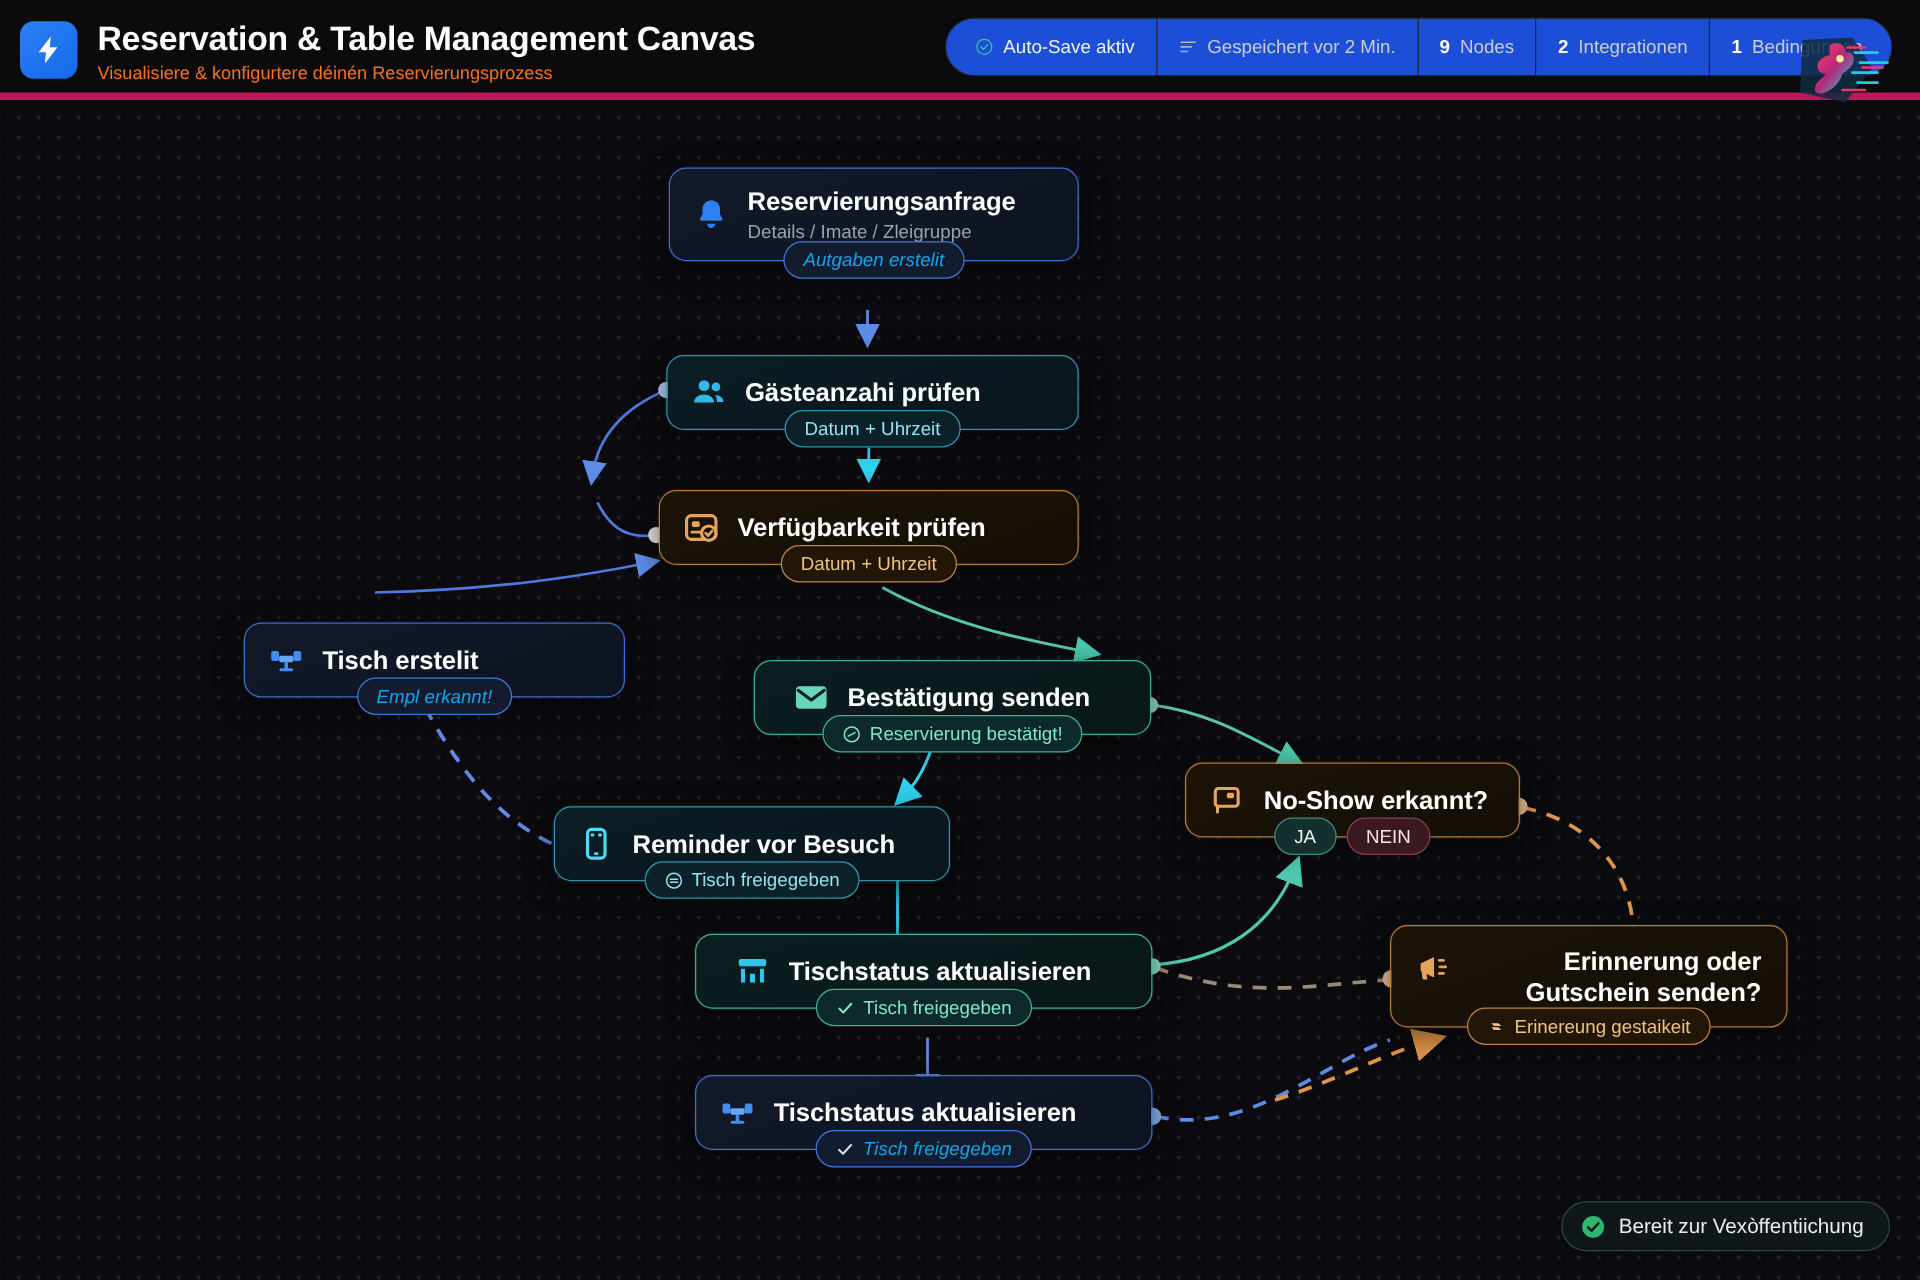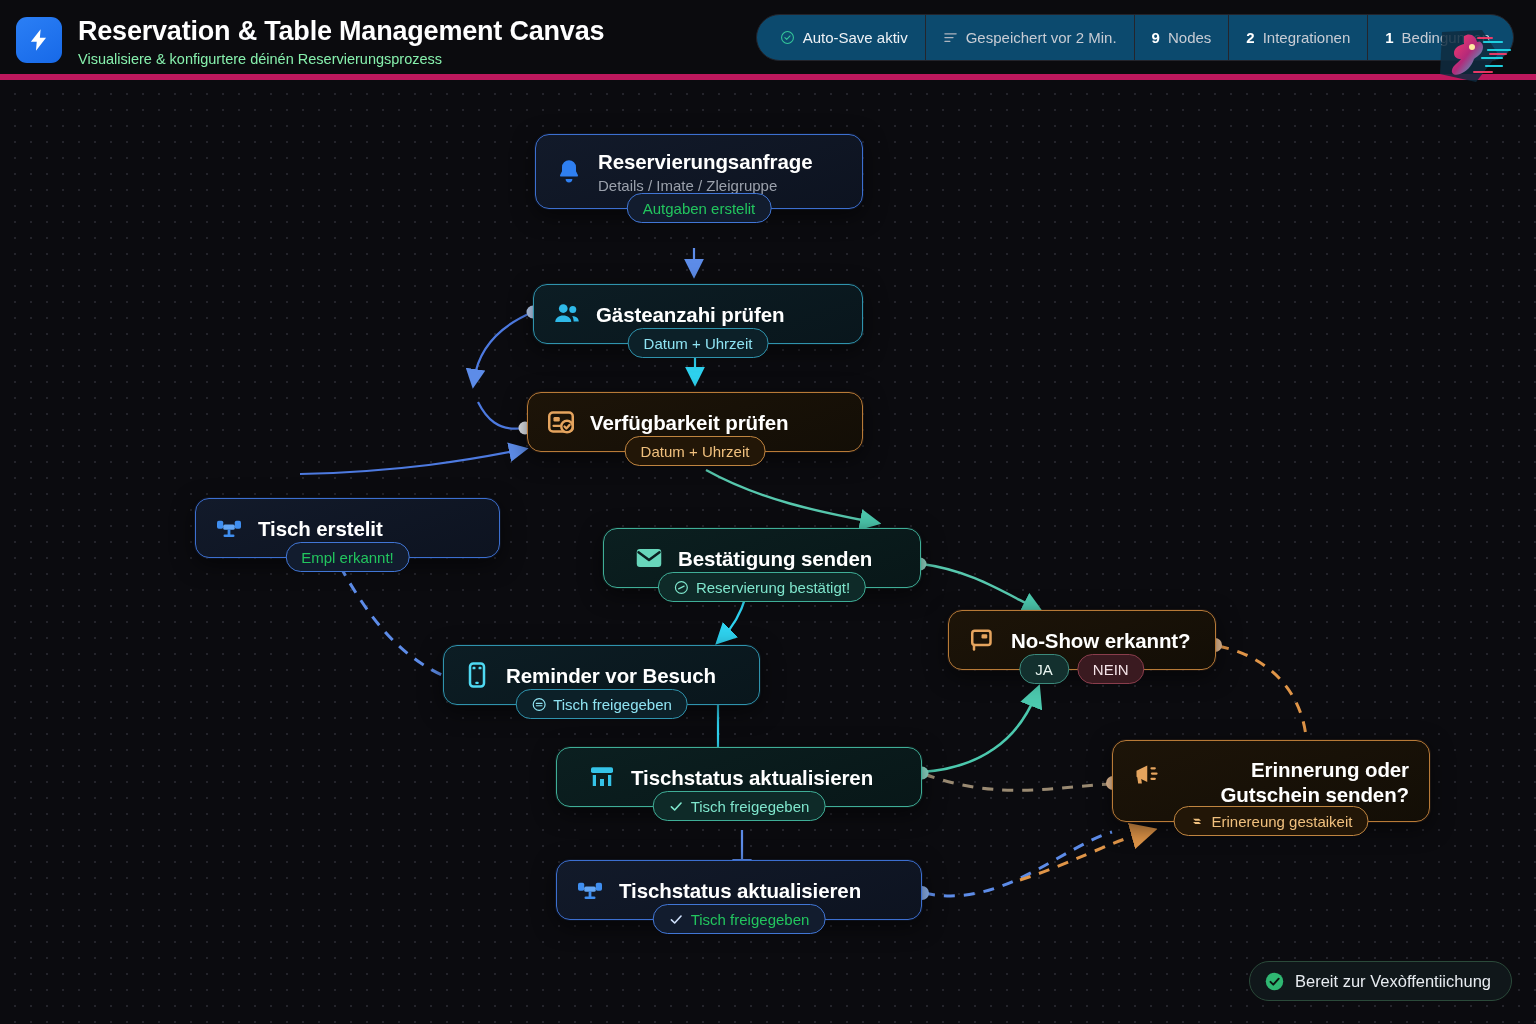--- a/index.html
+++ b/index.html
@@ -25,27 +25,27 @@
     background: linear-gradient(150deg,#2b7ff5,#1769e8);
     display: flex; align-items: center; justify-content: center;
     flex: 0 0 auto; margin-top: 2px;
   }
   .logo-tile svg { width: 26px; height: 26px; display: block; }
   .titles { padding-top: 1px; }
   .app-title {
     font-size: 27px; font-weight: 700; color: #ffffff;
     letter-spacing: -0.2px; line-height: 1.15; white-space: nowrap;
   }
-  .app-sub { font-size: 14.5px; color: #86efac; margin-top: 4px; white-space: nowrap; }
+  .app-sub { font-size: 14.5px; color: #f97316; margin-top: 4px; white-space: nowrap; }
 
   .statusbar {
     position: absolute; right: 22px; top: 14px;
     height: 47px; display: flex; align-items: center;
     border: 1px solid #23242b; border-radius: 24px;
-    background: #0c4a6e; padding: 0 6px;
+    background: #1d4ed8; padding: 0 6px;
   }
   .stat {
     display: flex; align-items: center; gap: 8px;
     padding: 0 17px; height: 45px; white-space: nowrap;
     font-size: 15px; color: #c8ccd4;
   }
   .stat + .stat { border-left: 1px solid #24252c; }
   .stat .num { color: #ffffff; font-weight: 700; }
   .stat.ok { color: #eef1f5; }
   .dot-check { width: 15px; height: 15px; flex: 0 0 auto; }
@@ -86,21 +86,21 @@
     height: 30px; padding: 0 15px;
     border-radius: 15px; border: 1.3px solid;
     font-size: 15px; white-space: nowrap; z-index: 12;
   }
   .badge svg { width: 15px; height: 15px; flex: 0 0 auto; }
   .badge-row { position: absolute; left: 50%; transform: translateX(-50%); bottom: -15px; display: flex; gap: 8px; z-index: 12; }
   .badge-row .badge { position: static; transform: none; }
 
   
   .t-blue { background: linear-gradient(160deg,#121a2a,#0d1320); border-color: #3c6fd0; box-shadow: 0 0 0 1px rgba(60,111,208,.10), 0 6px 22px rgba(0,0,0,.55); }
-  .t-blue .badge { background: #121c2e; border-color: #4176d6; color: #22c55e; }
+  .t-blue .badge { background: #121c2e; border-color: #4176d6; color: #0ea5e9; font-style: italic; }
   
   .t-cyan { background: linear-gradient(160deg,#0c1d24,#09161c); border-color: #2f93ad; box-shadow: 0 0 0 1px rgba(47,147,173,.10), 0 6px 22px rgba(0,0,0,.55); }
   .t-cyan .badge { background: #0c2028; border-color: #2f93ad; color: #8fe3f2; }
   
   .t-orange { background: linear-gradient(160deg,#1d1408,#130e06); border-color: #b87a37; box-shadow: 0 0 0 1px rgba(184,122,55,.10), 0 6px 22px rgba(0,0,0,.55); }
   .t-orange .badge { background: #221607; border-color: #c08540; color: #f0c07e; }
   
   .t-teal { background: linear-gradient(160deg,#0b1f20,#081718); border-color: #3fae97; box-shadow: 0 0 0 1px rgba(63,174,151,.10), 0 6px 22px rgba(0,0,0,.55); padding-left: 30px; }
   .t-teal .badge { background: #0e2a28; border-color: #3fae97; color: #7fe6cd; }
 

